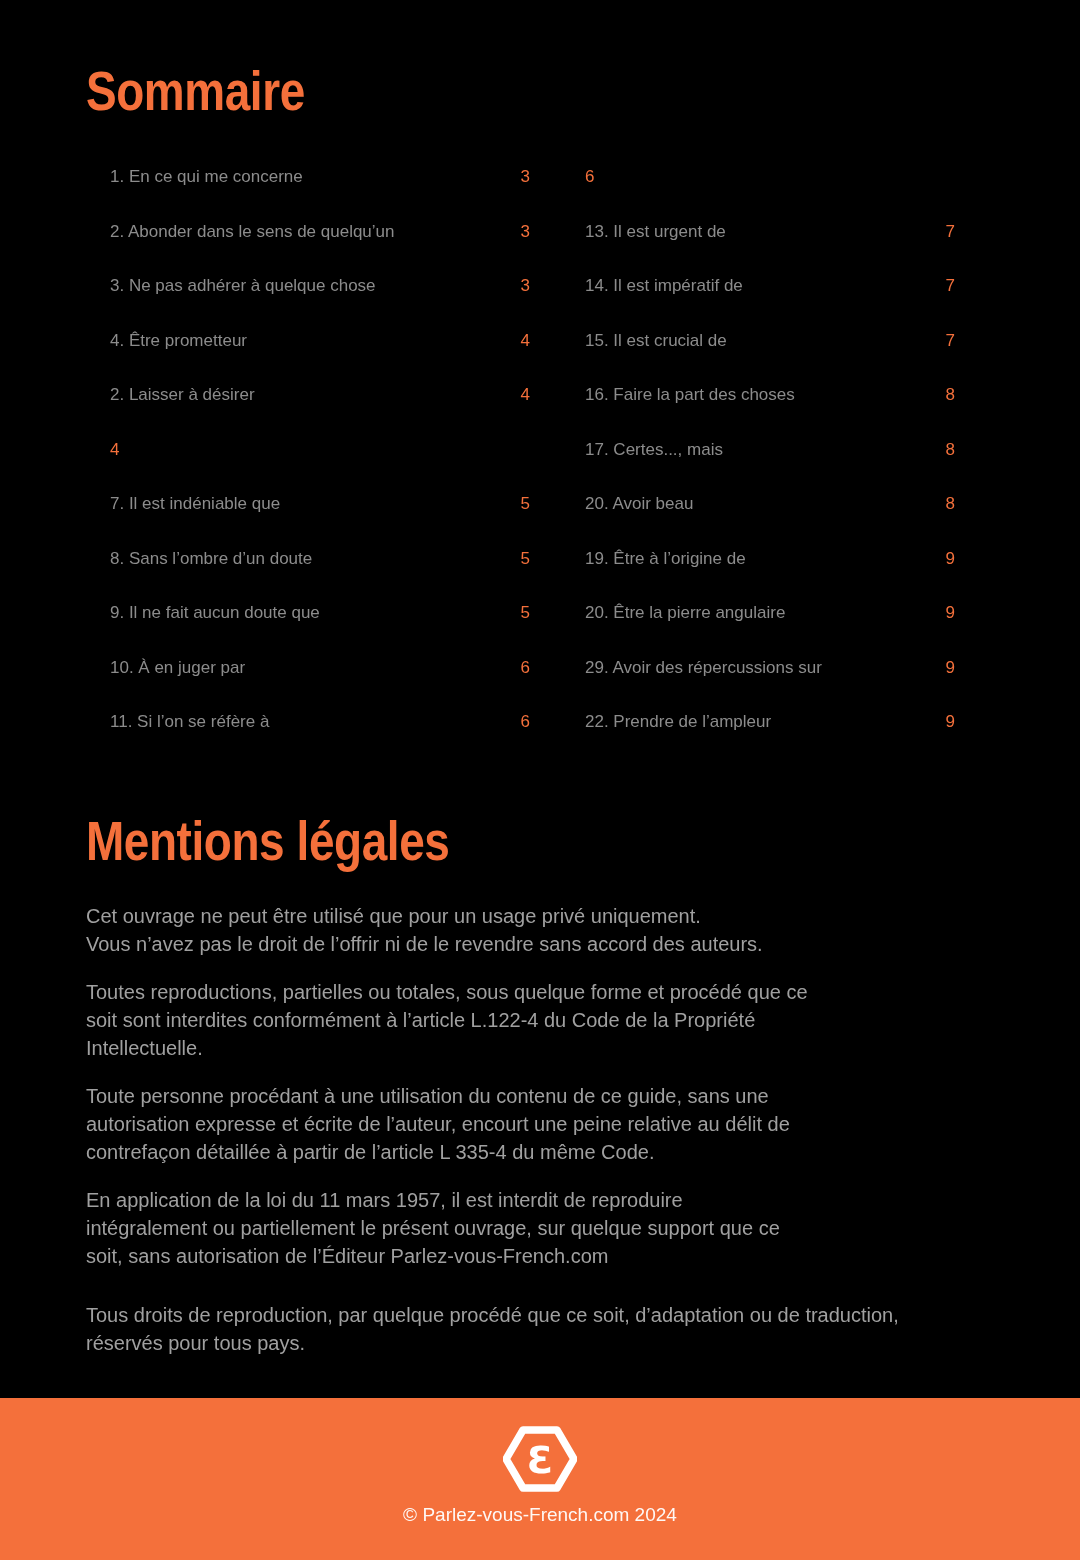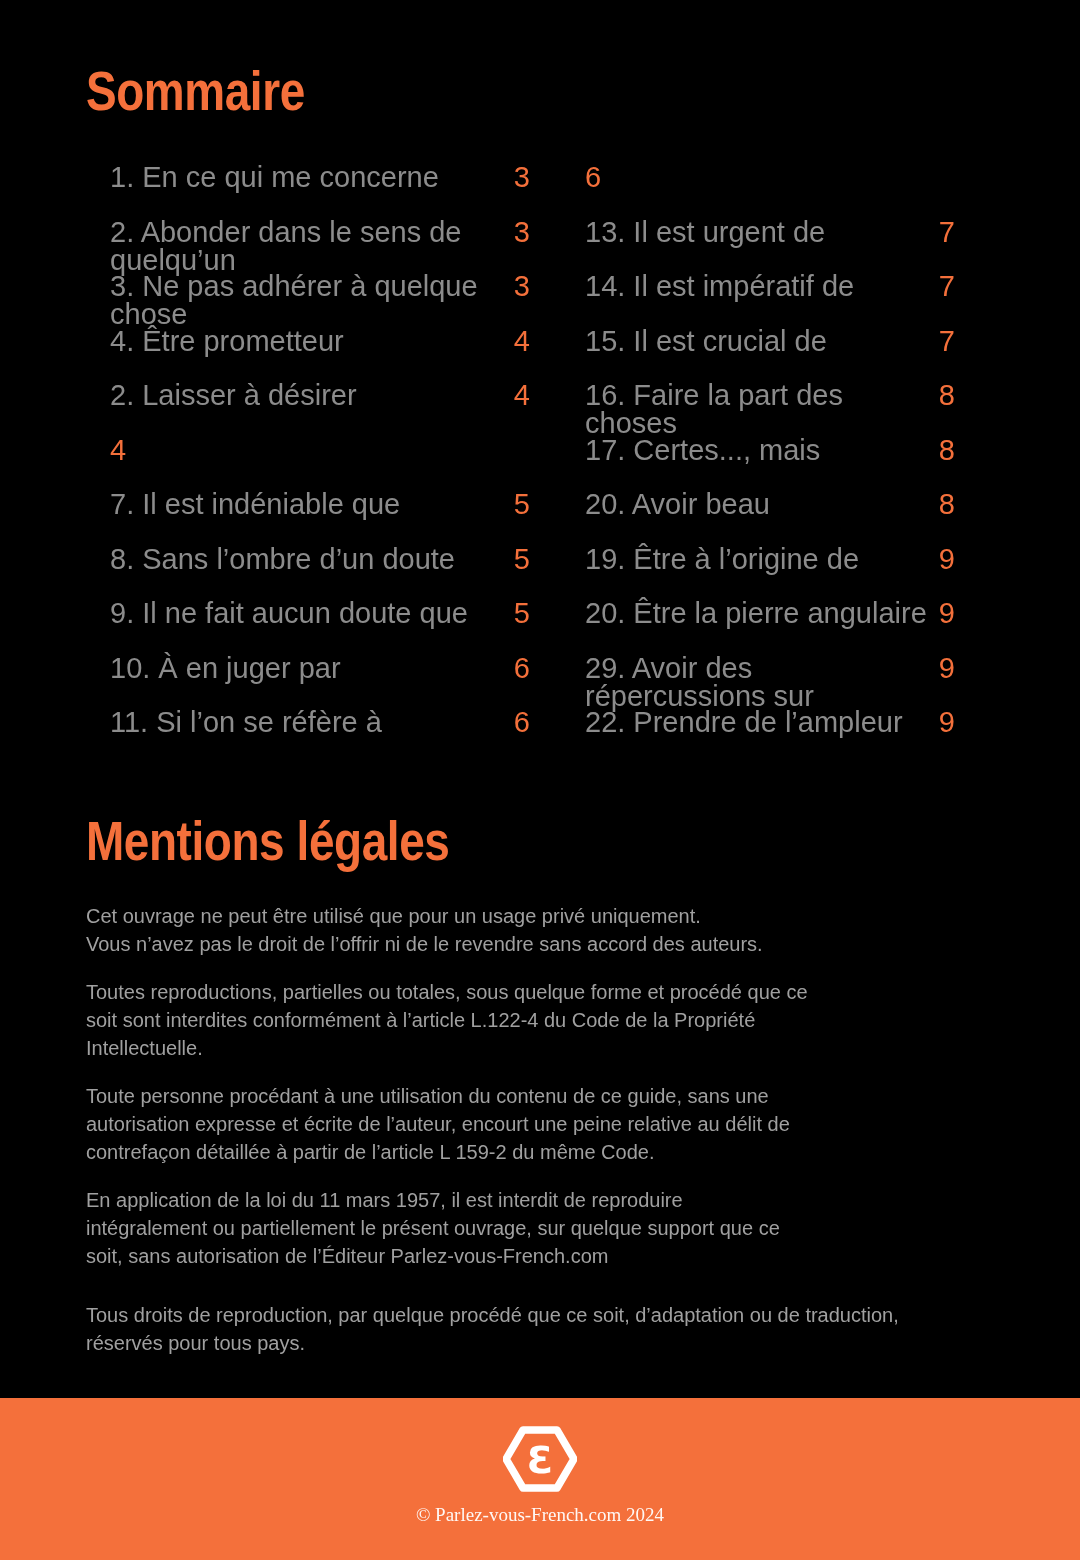--- a/index.html
+++ b/index.html
@@ -25,22 +25,23 @@
   }
   #sommaire-heading{top:63px;}
   #legal-heading{top:813px;}
 
   .toc-col{position:absolute;top:163px;}
   .toc-col.left{left:110px;width:420px;}
   .toc-col.right{left:585px;width:370px;}
   .toc-row{
     height:54.5px;
     display:flex;justify-content:space-between;align-items:flex-start;
-    font-size:29px;line-height:28px;
+    font-size:17px;line-height:28px;
     cursor:pointer;
+    text-align:right;
   }
   .toc-label{color:var(--toc-gray);}
   .toc-page{color:var(--accent);}
 
   .legal-text{
     position:absolute;left:86px;top:894px;width:880px;
     font-size:20px;line-height:28px;color:var(--legal-gray);
   }
   .legal-text p{margin:8px 0 20px;white-space:pre-line;}
   .legal-text p.last{margin-top:31px;margin-bottom:0;}
@@ -48,21 +49,21 @@
   .footer{
     position:absolute;left:0;top:1398px;width:1080px;height:162px;
     background:var(--accent);
   }
   .footer-logo{
     position:absolute;left:50%;top:28px;transform:translateX(-50%);
   }
   .footer-copy{
     position:absolute;top:105px;left:0;width:100%;
     text-align:center;color:rgba(255,255,255,0.95);
-    font-size:19px;line-height:24px;font-family:Liberation Serif, serif;
+    font-size:19px;line-height:24px;
   }
 </style>
 </head>
 <body>
 
 <div class="page">
 
   <h1 class="display-heading" id="sommaire-heading">Sommaire</h1>
 
   <div class="toc-col left" id="toc-left">
@@ -159,21 +160,21 @@
   <h1 class="display-heading" id="legal-heading">Mentions légales</h1>
 
   <div class="legal-text">
     <p>Cet ouvrage ne peut être utilisé que pour un usage privé uniquement.
 Vous n’avez pas le droit de l’offrir ni de le revendre sans accord des auteurs.</p>
     <p>Toutes reproductions, partielles ou totales, sous quelque forme et procédé que ce
 soit sont interdites conformément à l’article L.122-4 du Code de la Propriété
 Intellectuelle.</p>
     <p>Toute personne procédant à une utilisation du contenu de ce guide, sans une
 autorisation expresse et écrite de l’auteur, encourt une peine relative au délit de
-contrefaçon détaillée à partir de l’article L 159-2 du même Code.</p>
+contrefaçon détaillée à partir de l’article L 335-4 du même Code.</p>
     <p>En application de la loi du 11 mars 1957, il est interdit de reproduire
 intégralement ou partiellement le présent ouvrage, sur quelque support que ce
 soit, sans autorisation de l’Éditeur Parlez-vous-French.com</p>
     <p class="last">Tous droits de reproduction, par quelque procédé que ce soit, d’adaptation ou de traduction,
 réservés pour tous pays.</p>
   </div>
 
   <div class="footer">
     <svg class="footer-logo" width="74" height="66" viewBox="0 0 74 66">
       <polygon points="3,33 20,4 54,4 71,33 54,62 20,62" fill="none" stroke="#ffffff" stroke-width="7.5" stroke-linejoin="round"></polygon>

